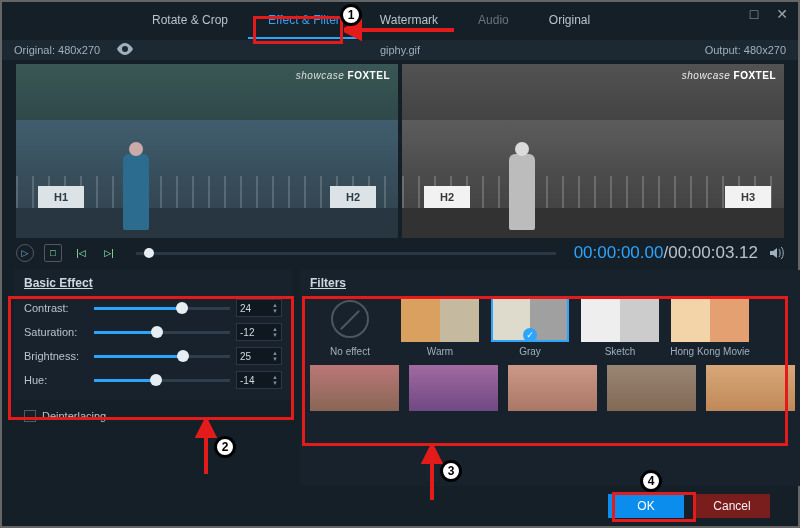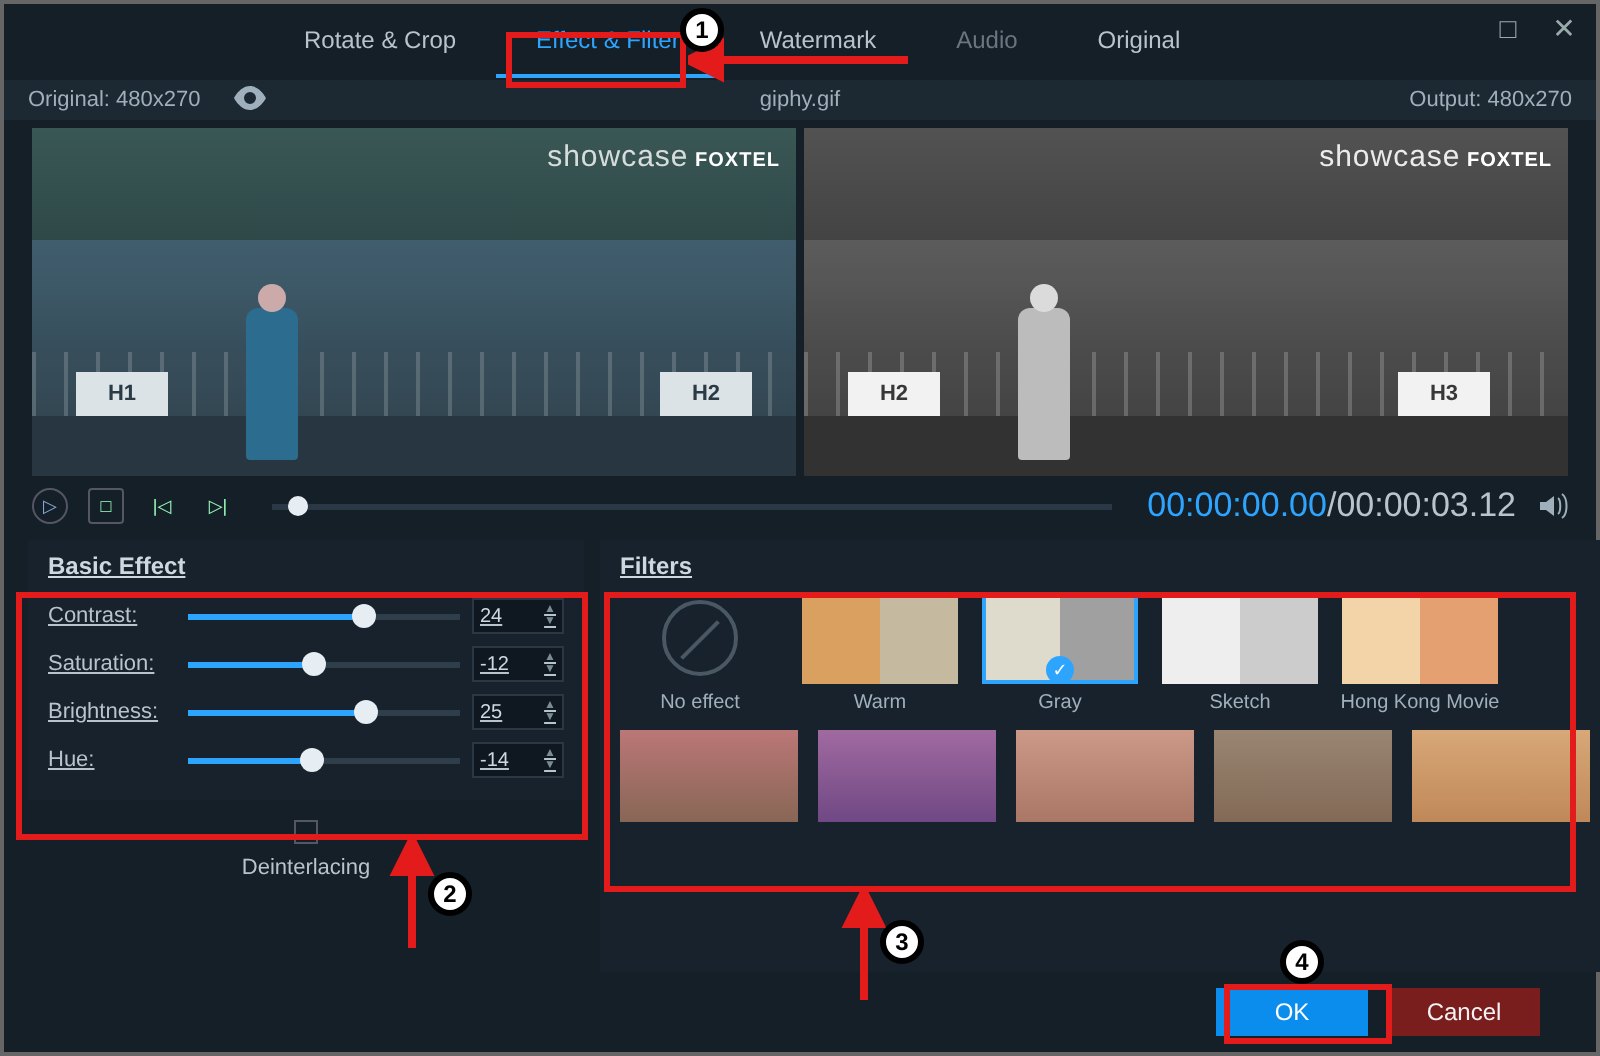--- a/index.html
+++ b/index.html
@@ -19,21 +19,21 @@
 .info-bar { height: 20px; background: #1c2832; display: flex; align-items: center; padding: 0 12px; color: #9fb0bc; font-size: 11px; position: relative; }
 .info-center { position: absolute; left: 50%; transform: translateX(-50%); }
 .info-right { margin-left: auto; padding-left: 12px; }
 .eye-icon { margin-left: 16px; }
 
 
 .previews { height: 178px; display: flex; gap: 4px; padding: 0 14px; }
 .preview { flex: 1; background: linear-gradient(to bottom, #4a6b7d 0%, #3d5867 45%, #2a3b46 100%); position: relative; overflow: hidden; margin-top: 4px; }
 .preview.gray { filter: grayscale(1) brightness(1.05) contrast(1.05); }
 .preview .logo { position: absolute; top: 6px; right: 8px; color: #fff; font-size: 10px; letter-spacing: 0.5px; font-weight: 600; }
-.preview .logo small { opacity: .8; font-weight: 400; font-size: 15px; }
+.preview .logo small { opacity: .8; font-weight: 400; font-size: 10px; font-style: italic; }
 .preview .figure { position: absolute; left: 28%; bottom: 8px; width: 26px; height: 76px; background: #2b6c8f; border-radius: 6px 6px 2px 2px; }
 .preview.gray .figure { background: #b0b0b0; }
 .preview .figure::before { content:""; position:absolute; top:-12px; left:6px; width:14px; height:14px; background:#caa; border-radius:50%; }
 .preview.gray .figure::before { background:#ccc; }
 .preview .fence { position: absolute; bottom: 28px; left:0; right:0; height: 34px; background: repeating-linear-gradient(90deg, rgba(190,200,205,.25) 0 2px, transparent 2px 16px), rgba(60,80,90,.3); }
 .preview .ground { position: absolute; bottom:0; left:0; right:0; height: 30px; background: #273640; }
 .preview .plate { position:absolute; bottom:30px; width:46px; height:22px; background:#dbe3e7; color:#2a3b46; font-weight:700; font-size:11px; display:flex; align-items:center; justify-content:center; }
 .preview .trees { position:absolute; top:0; left:0; right:0; height:56px; background: linear-gradient(#2e4a3a,#233a31); opacity:.6; }
 
 
@@ -45,30 +45,30 @@
 .time { font-size: 17px; }
 .time .cur { color: #2da5ff; }
 .vol { width: 16px; height: 16px; color:#9fb0bc; }
 
 
 .panels { flex: 1; display: flex; padding: 2px 12px 0 12px; gap: 8px; }
 .panel { background: #17222c; }
 .panel-left { width: 278px; padding: 6px 10px 8px 10px; }
 .panel-right { flex:1; padding: 6px 10px; }
 .panel h4 { font-size: 12px; font-weight: 600; color: #cfd8de; margin-bottom: 6px; text-decoration: underline; }
-.slider-row { display: flex; align-items: center; height: 24px; gap: 6px; text-decoration: underline; }
+.slider-row { display: flex; align-items: center; height: 24px; gap: 6px; }
 .slider-row label { width: 64px; color: #b8c4cc; font-size: 11px; }
 .slider { flex:1; height: 3px; background:#2f3e4b; position: relative; }
 .slider .fill { position:absolute; left:0; top:0; bottom:0; background:#2da5ff; }
 .slider .thumb { position:absolute; top:-5px; width:12px; height:12px; border-radius:50%; background:#e6eef4; }
 .numbox { width: 46px; height: 18px; background: #0f1820; border:1px solid #2a3845; display:flex; align-items:center; justify-content:space-between; padding: 0 3px; font-size: 10px; color:#cfd8de; }
 .spin { display:flex; flex-direction:column; font-size:6px; line-height:6px; color:#7a8a96; }
 
 .below-left { padding: 4px 10px 0 10px; width: 278px; }
-.chk { display:flex; align-items:center; gap:6px; font-size:11px; color:#b8c4cc; margin: 6px 0; flex-direction: column; }
+.chk { display:flex; align-items:center; gap:6px; font-size:11px; color:#b8c4cc; margin: 6px 0; }
 .chk .box { width:12px; height:12px; border:1px solid #556; }
 .btn-row { display:flex; gap:10px; margin-top: 4px; }
 .btn { background:#222f3a; padding: 4px 14px; color:#cfd8de; font-size:11px; cursor:pointer; }
 
 
 .filters-grid { display:flex; gap: 10px; margin-top: 2px; }
 .filter-item { display:flex; flex-direction:column; align-items:center; gap:4px; width: 80px; }
 .thumb-box { width: 78px; height: 46px; background: linear-gradient(#a88, #876); position: relative; }
 .thumb-box.noeffect { background: transparent; border:none; display:flex; align-items:center; justify-content:center; }
 .thumb-box.noeffect .circle { width:38px; height:38px; border:2px solid #4a5864; border-radius:50%; position:relative; }
@@ -136,21 +136,21 @@
       <div class="plate" style="left:22px">H1</div>
       <div class="plate" style="right:22px">H2</div>
       <div class="figure"></div>
       <div class="logo"><small>showcase</small> <span>FOXTEL</span></div>
     </div>
     <div class="preview gray">
       <div class="trees"></div>
         <div class="fence"></div>
         <div class="ground"></div>
       <div class="plate" style="left:22px">H2</div>
-      <div class="plate" style="right:39px">H3</div>
+      <div class="plate" style="right:13px">H3</div>
       <div class="figure"></div>
       <div class="logo"><small>showcase</small> <span>FOXTEL</span></div>
     </div>
   </div>
 
   <div class="transport">
     <div class="tbtn play">▷</div>
     <div class="tbtn">□</div>
     <div class="tbtn" style="border:none">|◁</div>
     <div class="tbtn" style="border:none">▷|</div>

